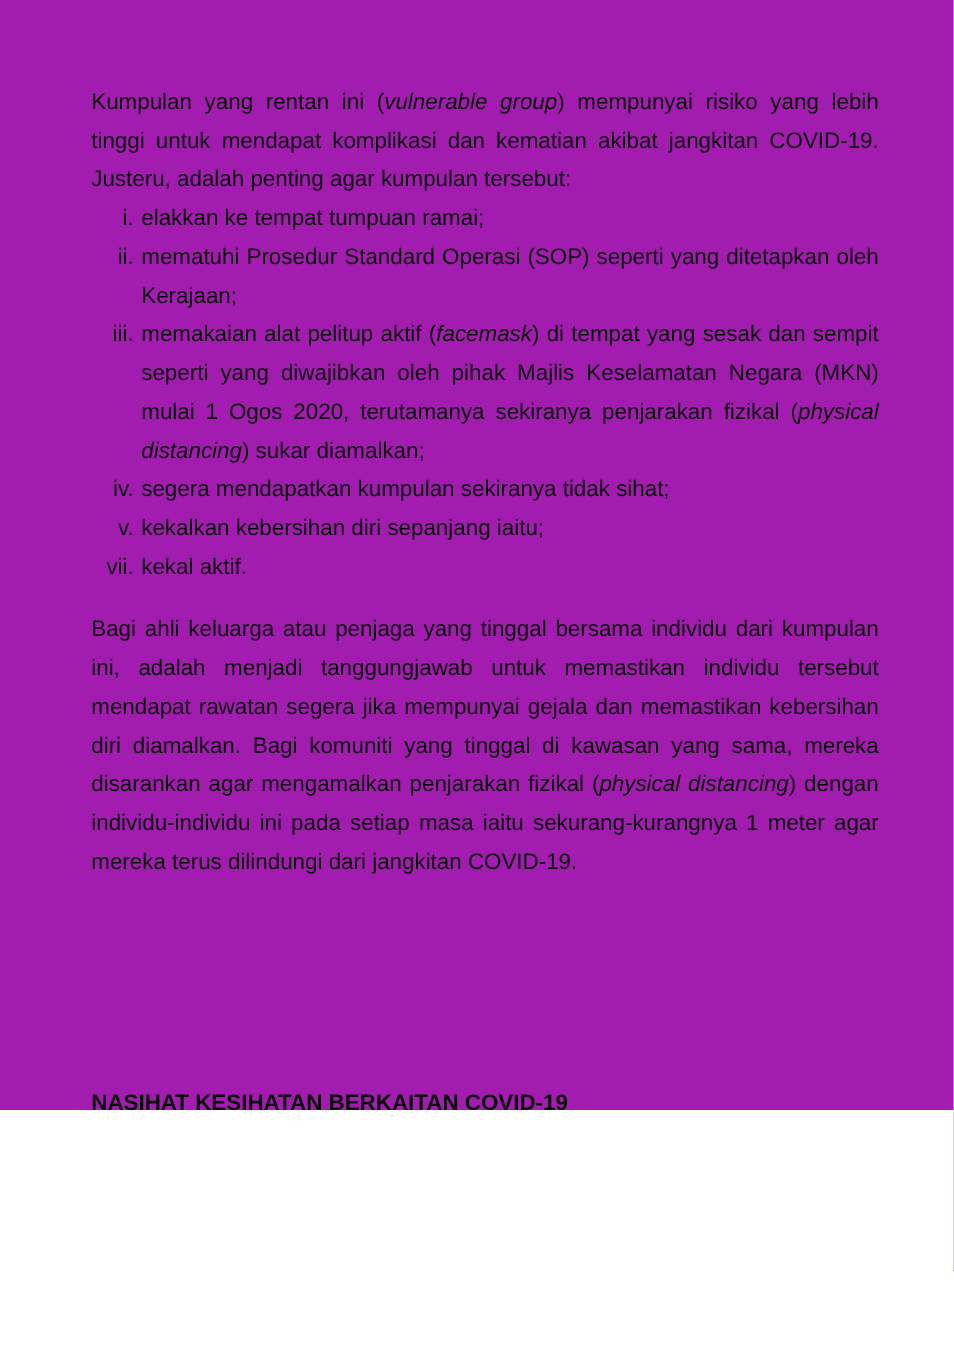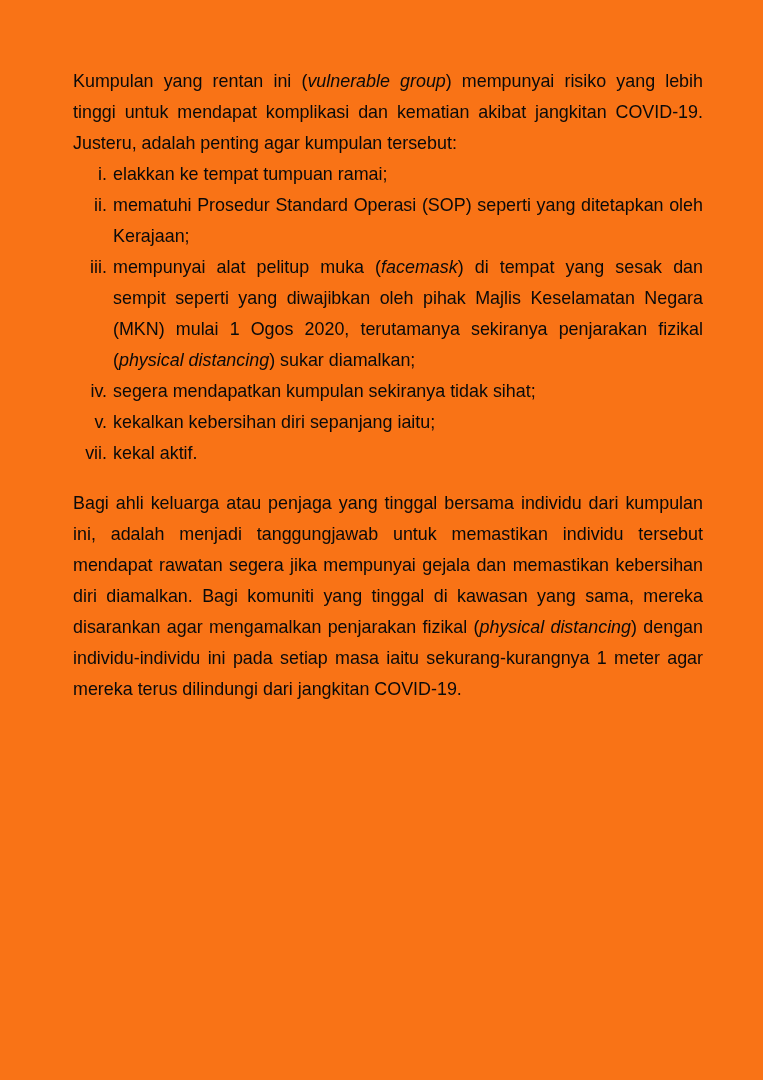--- a/index.html
+++ b/index.html
@@ -3,22 +3,22 @@
 <meta charset="utf-8">
 <style>
   html, body {
     margin: 0;
     padding: 0;
     background: #ffffff;
   }
   .page {
     position: relative;
     width: 763px;
-    height: 1080px;
-    background: #f97316;
+    height: 888px;
+    background: #a21caf;
     overflow: hidden;
     font-family: "Liberation Sans", sans-serif;
     color: #0a0a0a;
   }
   .content {
     position: absolute;
     left: 73px;
     top: 0;
     width: 630px;
     padding-top: 66px;
@@ -77,33 +77,36 @@
         <div class="li-row">
           <div class="li-num">i.</div>
           <div class="li-text"><span>elakkan ke tempat tumpuan ramai;</span></div>
         </div>
         <div class="li-row">
           <div class="li-num">ii.</div>
           <div class="li-text"><span>mematuhi Prosedur Standard Operasi (SOP) seperti yang ditetapkan oleh Kerajaan;</span></div>
         </div>
         <div class="li-row">
           <div class="li-num">iii.</div>
-          <div class="li-text"><span>mempunyai alat pelitup muka (</span><span class="it">facemask</span><span>) di tempat yang sesak dan sempit seperti yang diwajibkan oleh pihak Majlis Keselamatan Negara (MKN) mulai 1 Ogos 2020, terutamanya sekiranya penjarakan fizikal (</span><span class="it">physical distancing</span><span>) sukar diamalkan;</span></div>
+          <div class="li-text"><span>memakaian alat pelitup aktif (</span><span class="it">facemask</span><span>) di tempat yang sesak dan sempit seperti yang diwajibkan oleh pihak Majlis Keselamatan Negara (MKN) mulai 1 Ogos 2020, terutamanya sekiranya penjarakan fizikal (</span><span class="it">physical distancing</span><span>) sukar diamalkan;</span></div>
         </div>
         <div class="li-row">
           <div class="li-num">iv.</div>
           <div class="li-text"><span>segera mendapatkan kumpulan sekiranya tidak sihat;</span></div>
         </div>
         <div class="li-row">
           <div class="li-num">v.</div>
           <div class="li-text"><span>kekalkan kebersihan diri sepanjang iaitu;</span></div>
         </div>
         <div class="li-row">
           <div class="li-num">vii.</div>
           <div class="li-text"><span>kekal aktif.</span></div>
         </div>
       </div>
 
     <p class="para spaced"><span>Bagi ahli keluarga atau penjaga yang tinggal bersama individu dari kumpulan ini, adalah menjadi tanggungjawab untuk memastikan individu tersebut mendapat rawatan segera jika mempunyai gejala dan memastikan kebersihan diri diamalkan. Bagi komuniti yang tinggal di kawasan yang sama, mereka disarankan agar mengamalkan penjarakan fizikal (</span><span class="it">physical distancing</span><span>) dengan individu-individu ini pada setiap masa iaitu sekurang-kurangnya 1 meter agar mereka terus dilindungi dari jangkitan COVID-19.</span></p>
 
+    <h2 class="heading">
+      <span class="heading-text">NASIHAT KESIHATAN BERKAITAN COVID-19</span>
+    </h2>
 
   </div>
 </div>
 
 </body></html>

